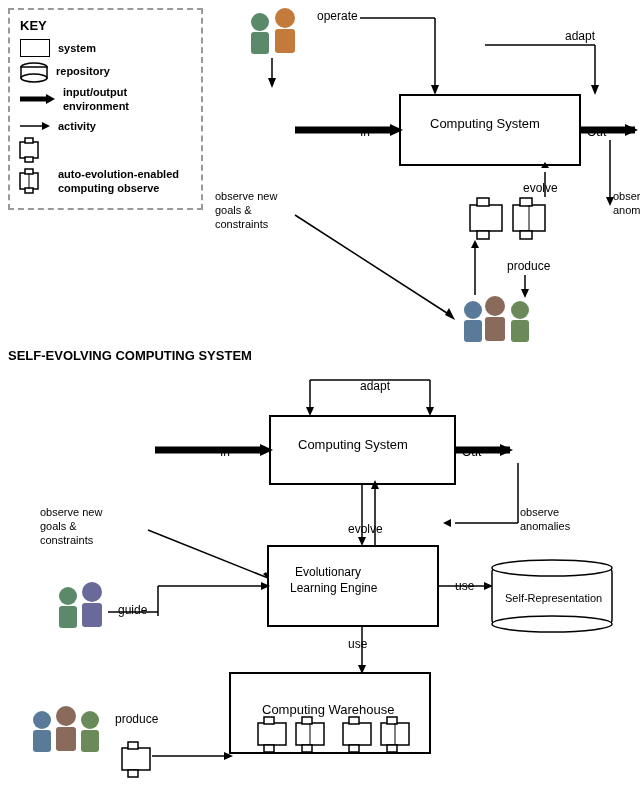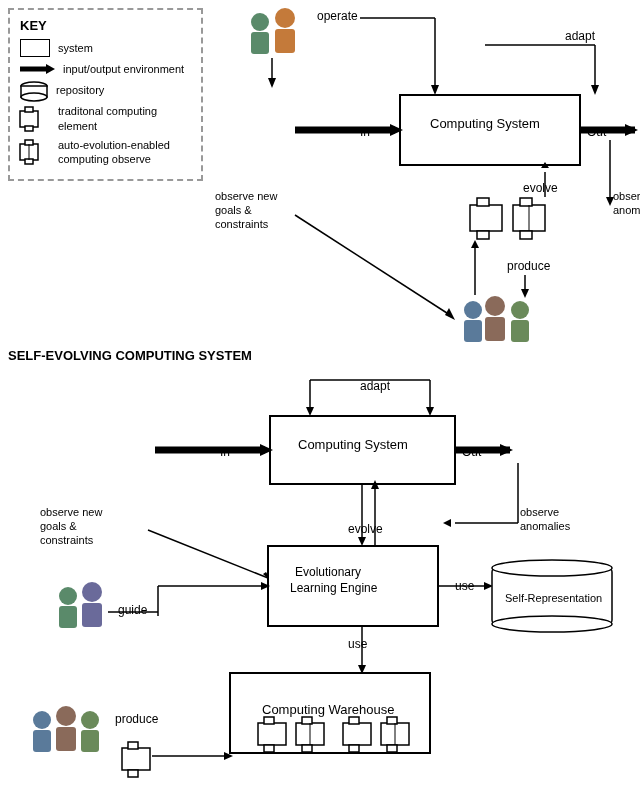--- a/index.html
+++ b/index.html
@@ -55,20 +55,21 @@
     .key-icon-repo {
       width: 28px;
       height: 18px;
       flex-shrink: 0;
       position: relative;
     }
 
     .key-label {
       font-size: 11px;
       line-height: 1.3;
+      font-weight: bold;
     }
 
     
     .section-label {
       position: absolute;
       top: 348px;
       left: 8px;
       font-weight: bold;
       font-size: 13px;
       text-align: center;
@@ -85,44 +86,50 @@
 
   <div class="key-box">
     <div class="key-title">KEY</div>
 
     <div class="key-row">
       <div class="key-icon-system"></div>
       <span class="key-label">system</span>
     </div>
 
     <div class="key-row">
-      <svg width="35" height="14">
-        <line x1="0" y1="7" x2="26" y2="7" stroke="black" stroke-width="5"></line>
-        <polygon points="26,2 35,7 26,12" fill="black"></polygon>
-      </svg>
-      <span class="key-label">input/output environment</span>
-    </div>
-
-    <div class="key-row">
       <svg class="key-icon-repo" width="28" height="20">
         <ellipse cx="14" cy="5" rx="13" ry="4" fill="white" stroke="black" stroke-width="1.5"></ellipse>
         <rect x="1" y="5" width="26" height="11" fill="white" stroke="black" stroke-width="1.5"></rect>
         <ellipse cx="14" cy="16" rx="13" ry="4" fill="white" stroke="black" stroke-width="1.5"></ellipse>
       </svg>
       <span class="key-label">repository</span>
     </div>
 
+    <div class="key-row">
+      <svg width="35" height="14">
+        <line x1="0" y1="7" x2="26" y2="7" stroke="black" stroke-width="5"></line>
+        <polygon points="26,2 35,7 26,12" fill="black"></polygon>
+      </svg>
+      <span class="key-label">input/output environment</span>
+    </div>
+
+    <div class="key-row">
+      <svg width="30" height="12">
+        <line x1="0" y1="6" x2="22" y2="6" stroke="black" stroke-width="1.5"></line>
+        <polygon points="22,2 30,6 22,10" fill="black"></polygon>
+      </svg>
+      <span class="key-label">activity</span>
+    </div>
 
     <div class="key-row">
       <svg width="30" height="24">
         <rect x="0" y="4" width="18" height="16" fill="white" stroke="black" stroke-width="1.5"></rect>
         <rect x="5" y="0" width="8" height="5" fill="white" stroke="black" stroke-width="1.5"></rect>
         <rect x="5" y="19" width="8" height="5" fill="white" stroke="black" stroke-width="1.5"></rect>
       </svg>
-      <span class="key-label">traditonal computing element</span>
     </div>
 
     <div class="key-row">
       <svg width="30" height="24">
         <rect x="0" y="4" width="18" height="16" fill="white" stroke="black" stroke-width="1.5"></rect>
         <rect x="5" y="0" width="8" height="5" fill="white" stroke="black" stroke-width="1.5"></rect>
         <rect x="5" y="19" width="8" height="5" fill="white" stroke="black" stroke-width="1.5"></rect>
 
         <line x1="9" y1="4" x2="9" y2="20" stroke="black" stroke-width="1"></line>
       </svg>

